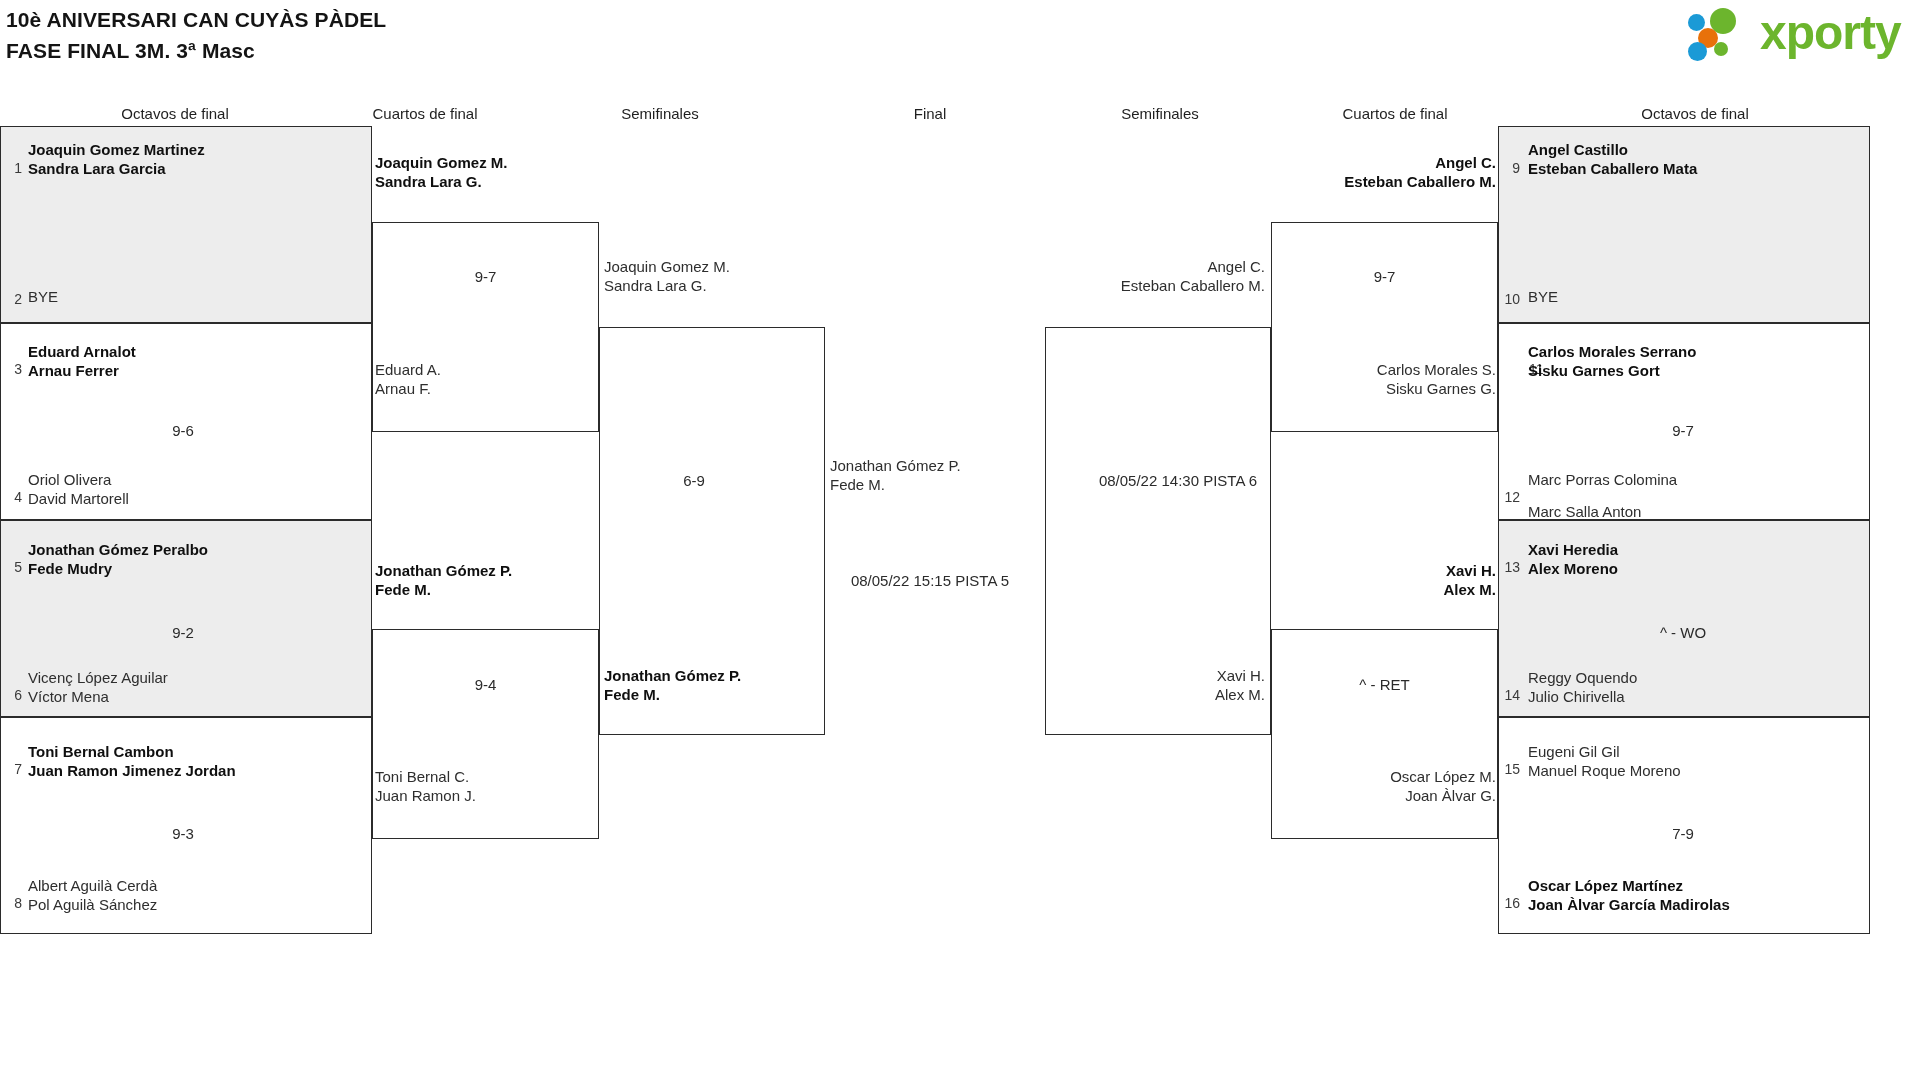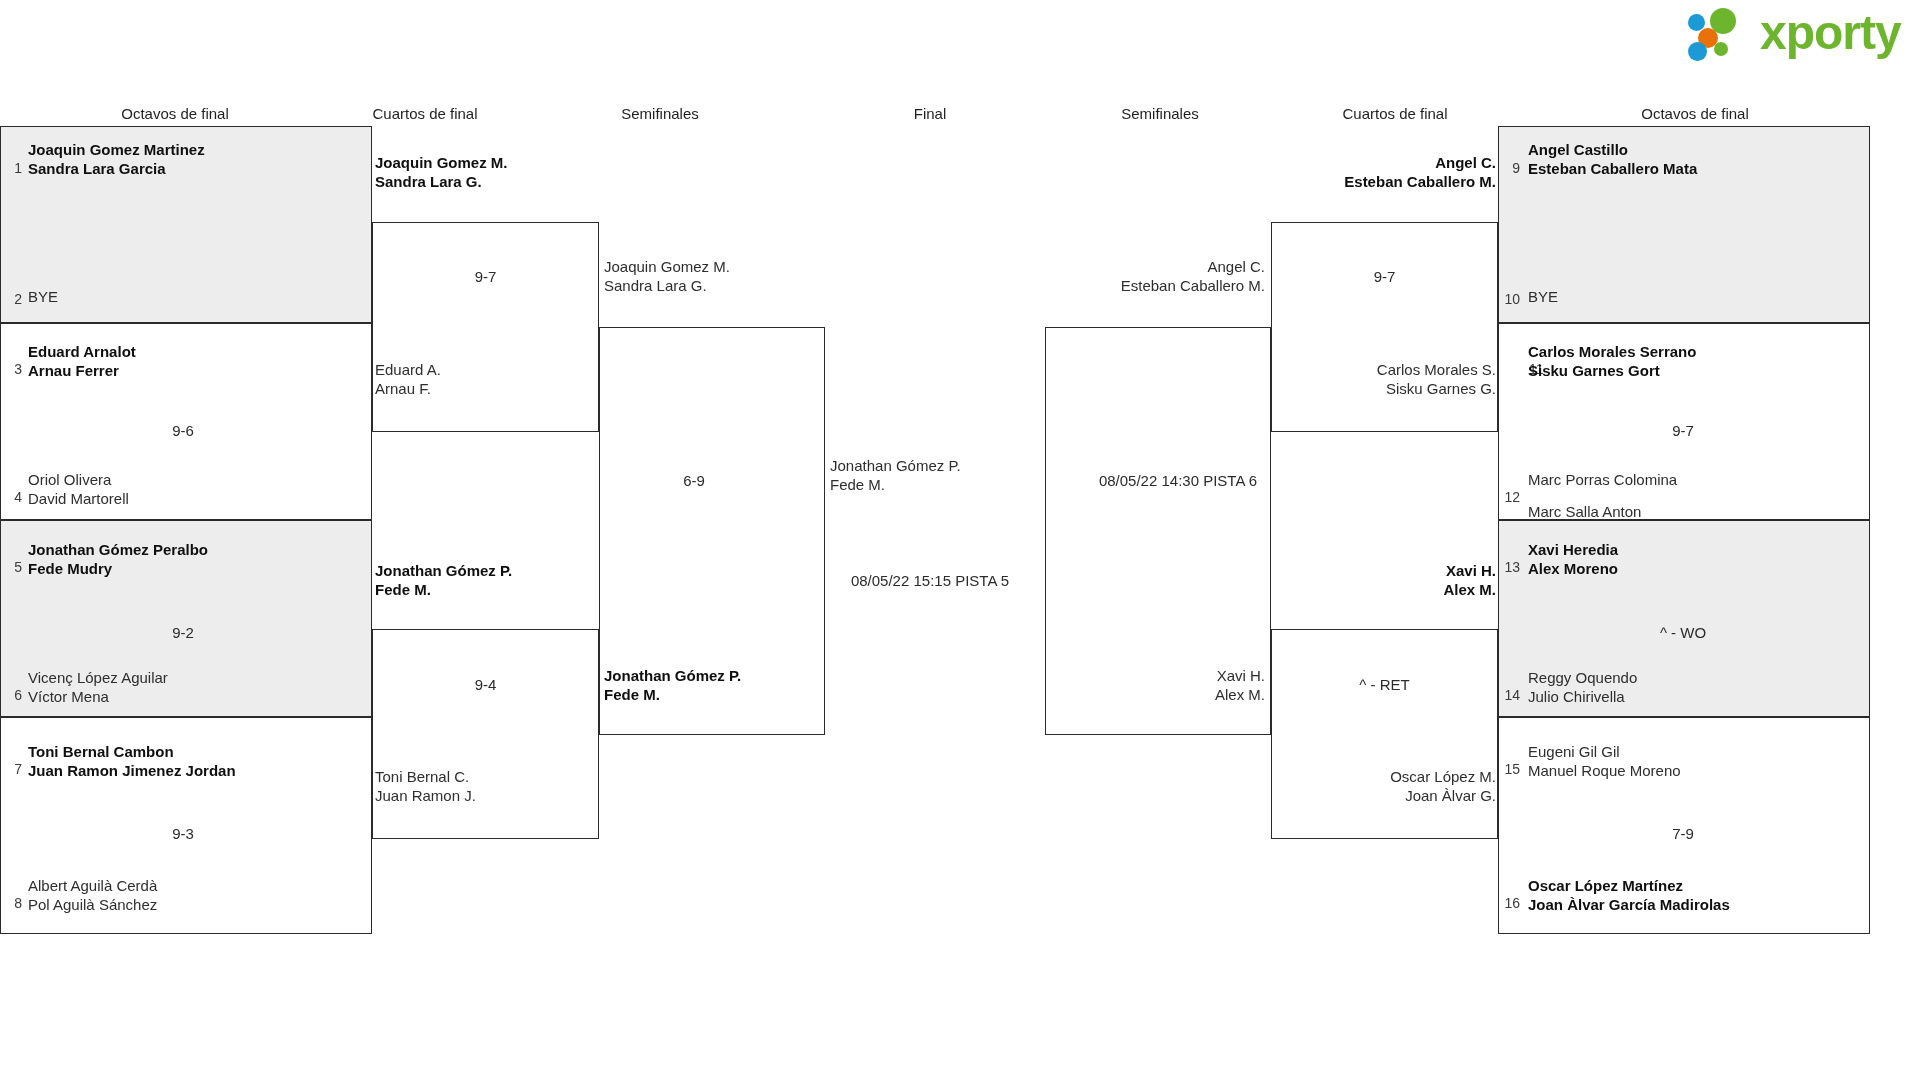--- a/index.html
+++ b/index.html
@@ -69,20 +69,22 @@
     white-space: nowrap; line-height: 18px;
   }
   .bye { position: absolute; font-size: 15px; color: #2e2e2e; line-height: 18px; }
 </style>
 </head>
 <body>
 
 <div id="root">
 
   <div class="title-block">
+    <div class="title-line">10è ANIVERSARI CAN CUYÀS PÀDEL</div>
+    <div class="title-line">FASE FINAL 3M. 3ª Masc</div>
   </div>
 
   <div class="logo">
     <div class="logo-dots">
       <div class="dot" style="left:0px;  top:6px;  width:17px; height:17px; background:#1b9ad6;"></div>
       <div class="dot" style="left:22px; top:0px;  width:26px; height:26px; background:#6cb52d;"></div>
       <div class="dot" style="left:10px; top:20px; width:20px; height:20px; background:#e8710a;"></div>
       <div class="dot" style="left:0px;  top:34px; width:19px; height:19px; background:#1b9ad6;"></div>
       <div class="dot" style="left:26px; top:34px; width:14px; height:14px; background:#6cb52d;"></div>
     </div>

